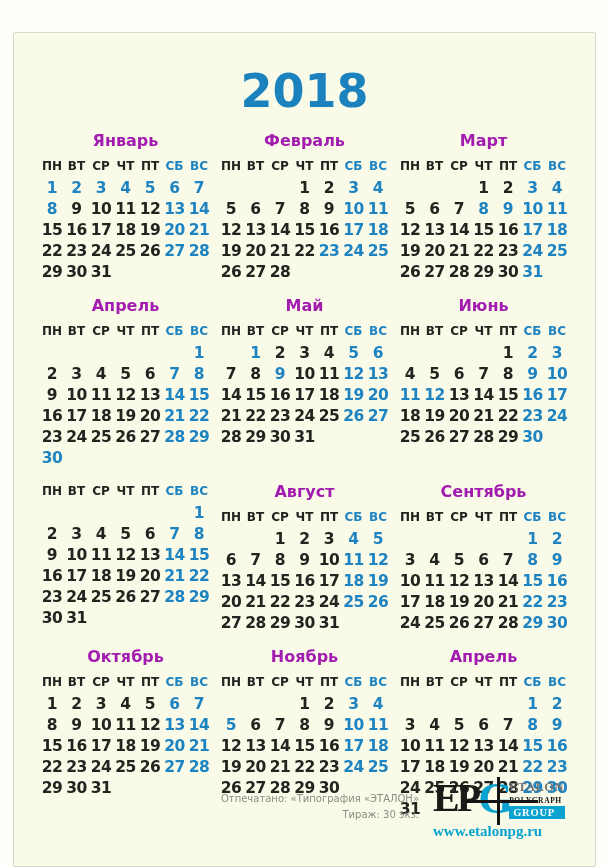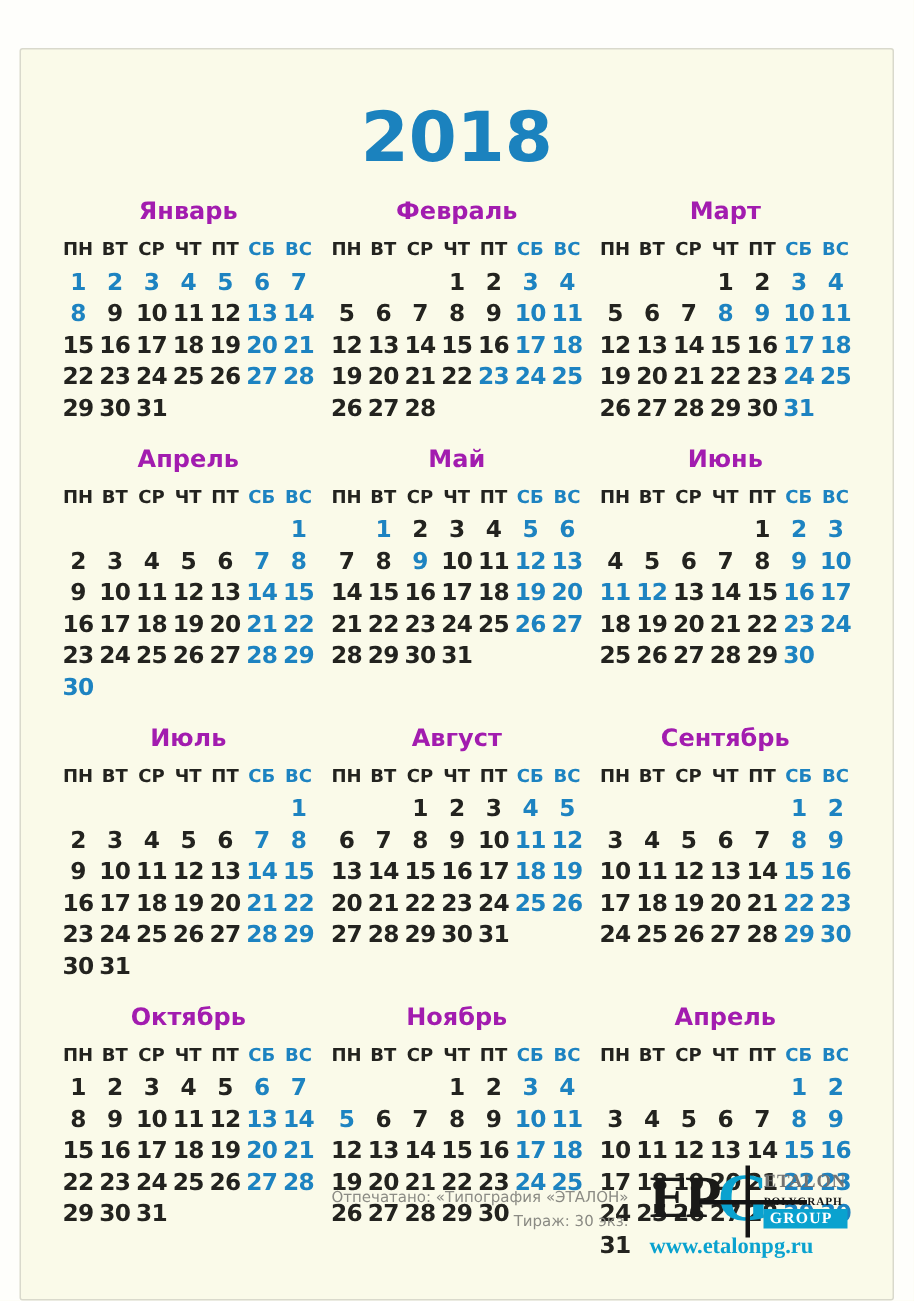--- a/index.html
+++ b/index.html
@@ -348,21 +348,20 @@
           <div class="day blue">24</div>
           <div class="day">25</div>
           <div class="day">26</div>
           <div class="day">27</div>
           <div class="day">28</div>
           <div class="day">29</div>
           <div class="day blue">30</div>
         </div>
       </div>
       <div class="month">
-        <div class="mtitle">Июль</div>
         <div class="mgrid">
           <div class="wd">ПН</div>
           <div class="wd">ВТ</div>
           <div class="wd">СР</div>
           <div class="wd">ЧТ</div>
           <div class="wd">ПТ</div>
           <div class="wd blue">СБ</div>
           <div class="wd blue">ВС</div>
           <div class="day empty"></div>
           <div class="day empty"></div>

